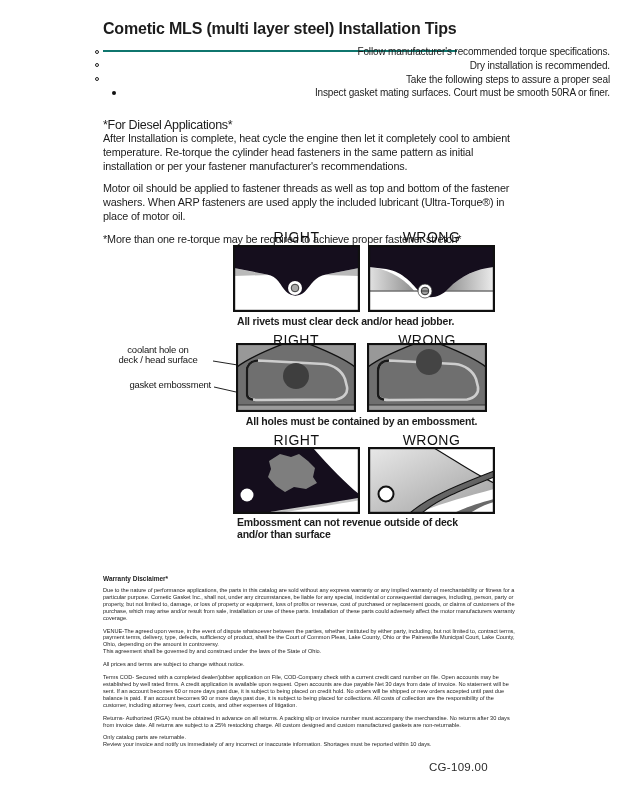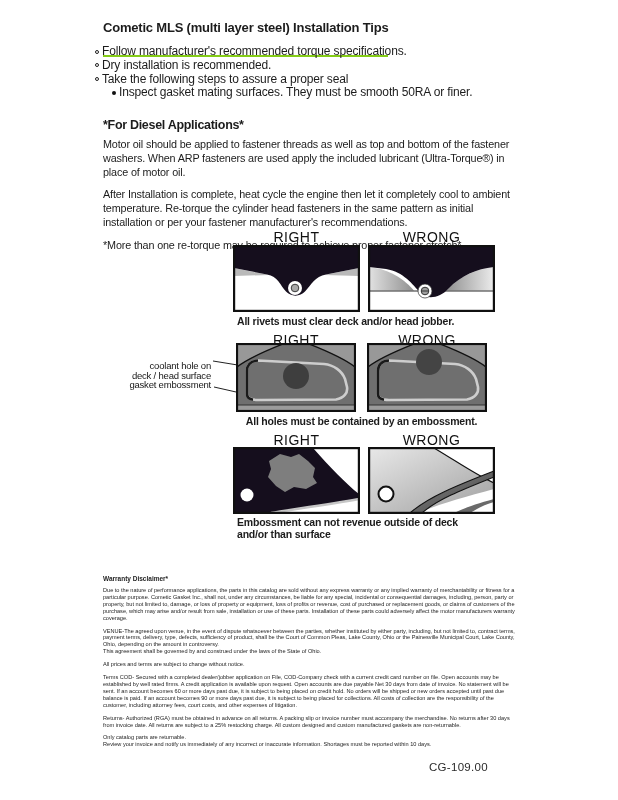--- a/index.html
+++ b/index.html
@@ -4,32 +4,32 @@
 <style>
   * { margin:0; padding:0; box-sizing:border-box; }
   html,body { background:#ffffff; }
   .page {
     position:relative; width:618px; height:800px; background:#fff;
     font-family:"Liberation Sans", sans-serif; color:#1c1c1c; overflow:hidden;
   }
   
   .title {
     position:absolute; left:103px; top:20px;
-    font-size:13px; font-weight:bold; letter-spacing:-0.2px;
-    border-bottom:2px solid #84cc16; padding-bottom:20px; display:inline-block;
+    font-size:16px; font-weight:bold; letter-spacing:-0.2px;
+    border-bottom:2px solid #0f766e; padding-bottom:12px; display:inline-block;
   }
   
   .bullets { position:absolute; left:95px; top:45px; width:515px; }
-  .b-row { display:flex; align-items:flex-start; font-size:12px; line-height:13.8px; letter-spacing:-0.15px; white-space:nowrap; }
+  .b-row { display:flex; align-items:flex-start; font-size:10px; line-height:13.8px; letter-spacing:-0.15px; white-space:nowrap;justify-content:space-between; }
   .b-row.sub { margin-left:17px; }
   .b-circle { width:4px; height:4px; border:1px solid #222; border-radius:50%; margin:4.5px 3px 0 0; flex:0 0 auto; }
   .b-dot { width:4px; height:4px; background:#111; border-radius:50%; margin:4.5px 3px 0 0; flex:0 0 auto; }
   
   .diesel { position:absolute; left:103px; top:118px; width:412px; }
-  .d-head { font-size:12.5px; font-weight:bold; letter-spacing:-0.3px; margin-bottom:6px; }
+  .d-head { font-size:12.5px; font-weight:normal; letter-spacing:-0.3px; }
   .diesel p { font-size:10.8px; line-height:13.8px; letter-spacing:-0.15px; margin-bottom:9px; }
   
   .dgroup { position:absolute; left:0; width:618px; }
   .g1 { top:229px; height:100px; }
   .g2 { top:332px; height:98px; }
   .g3 { top:432px; height:112px; }
   .dlabel { position:absolute; top:0; text-align:center; font-size:14px; letter-spacing:0.5px; color:#111; }
   .panel { position:absolute; display:block; }
   .dcaption { position:absolute; font-size:10.5px; font-weight:bold; letter-spacing:-0.2px; white-space:nowrap; }
   .callout { position:absolute; left:105px; width:106px; text-align:right; font-size:9.5px; line-height:9.8px; letter-spacing:-0.2px; color:#161616; }
@@ -57,28 +57,28 @@
     <div class="b-row">
       <span class="b-circle"></span>
       <span>Dry installation is recommended.</span>
     </div>
     <div class="b-row">
       <span class="b-circle"></span>
       <span>Take the following steps to assure a proper seal</span>
     </div>
     <div class="b-row sub">
       <span class="b-dot"></span>
-      <span>Inspect gasket mating surfaces.  They must be smooth 50RA or finer.</span>
+      <span>Inspect gasket mating surfaces.  Court must be smooth 50RA or finer.</span>
     </div>
   </div>
 
   <div class="diesel">
     <div class="d-head">*For Diesel Applications*</div>
+    <p>After Installation is complete, heat cycle the engine then let it completely cool to ambient temperature. Re-torque the cylinder head fasteners in the same pattern as initial installation or per your fastener manufacturer's recommendations.</p>
     <p>Motor oil should be applied to fastener threads as well as top and bottom of the fastener washers. When ARP fasteners are used apply the included lubricant (Ultra-Torque®) in place of motor oil.</p>
-    <p>After Installation is complete, heat cycle the engine then let it completely cool to ambient temperature. Re-torque the cylinder head fasteners in the same pattern as initial installation or per your fastener manufacturer's recommendations.</p>
     <p>*More than one re-torque may be required to achieve proper fastener stretch*</p>
   </div>
 
   <div class="dgroup g1">
     <span class="dlabel" style="left:233px;width:127px;">RIGHT</span>
     <span class="dlabel" style="left:368px;width:127px;">WRONG</span>
 
     <svg class="panel" style="left:233px;top:16px;" width="127" height="67" viewBox="0 0 127 67">
       <rect x="0" y="0" width="127" height="67" fill="#ffffff"></rect>
       <polygon points="1,23 36,30 1,31" fill="#b9b9b9"></polygon>
@@ -111,21 +111,21 @@
       <rect x="1" y="1" width="125" height="65" fill="none" stroke="#101010" stroke-width="2.4"></rect>
     </svg>
 
     <div class="dcaption" style="left:237px;top:86px;">All rivets must clear deck and/or head jobber.</div>
   </div>
 
   <div class="dgroup g2">
     <span class="dlabel" style="left:236px;width:120px;">RIGHT</span>
     <span class="dlabel" style="left:367px;width:120px;">WRONG</span>
 
-    <div class="callout" style="top:29px;">
+    <div class="callout" style="top:13px;text-align:center;">
       <span class="wline">coolant hole on</span>
       <span class="wline">deck / head surface</span>
     </div>
     <div class="callout" style="top:48px;">
       <span class="wline">gasket embossment</span>
     </div>
 
     <svg class="connector" width="618" height="98" viewBox="0 0 618 98">
       <line x1="213" y1="29" x2="293" y2="42" stroke="#222222" stroke-width="1"></line>
       <line x1="214" y1="55" x2="267" y2="67" stroke="#222222" stroke-width="1"></line>

